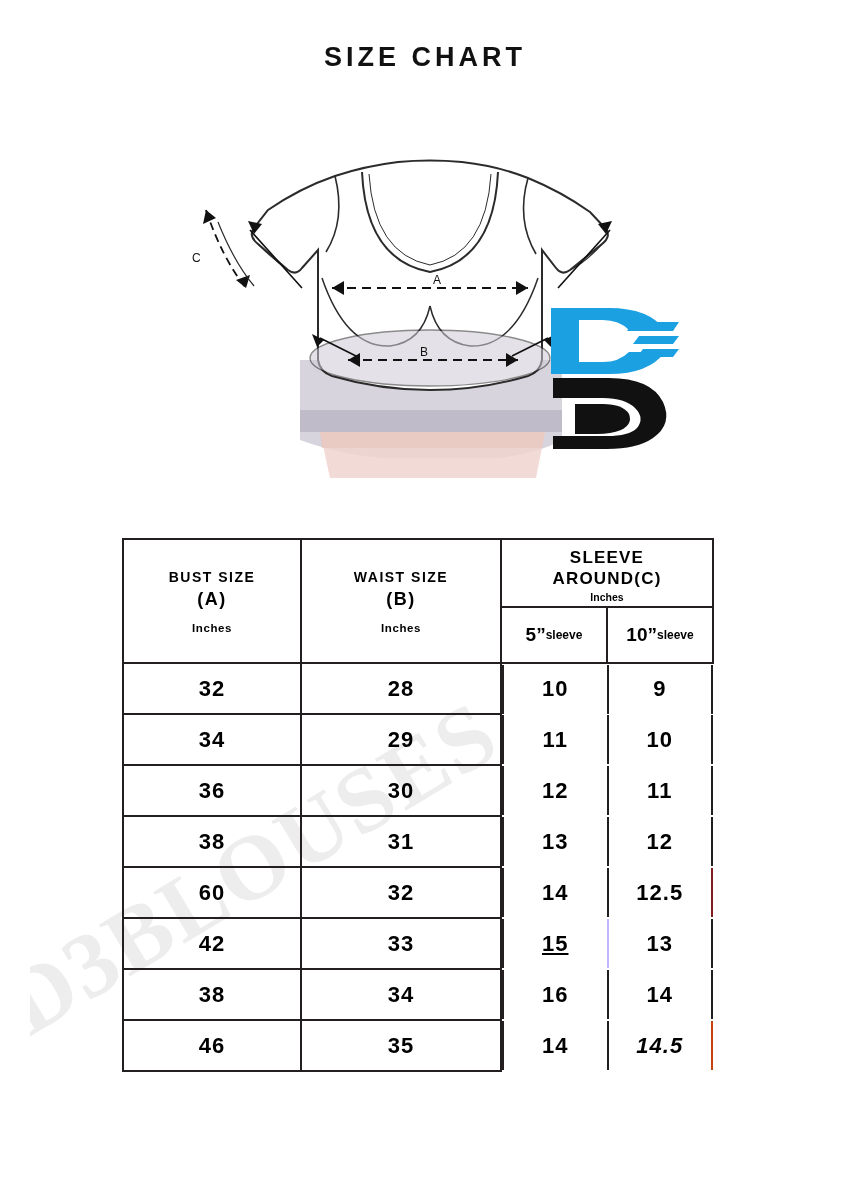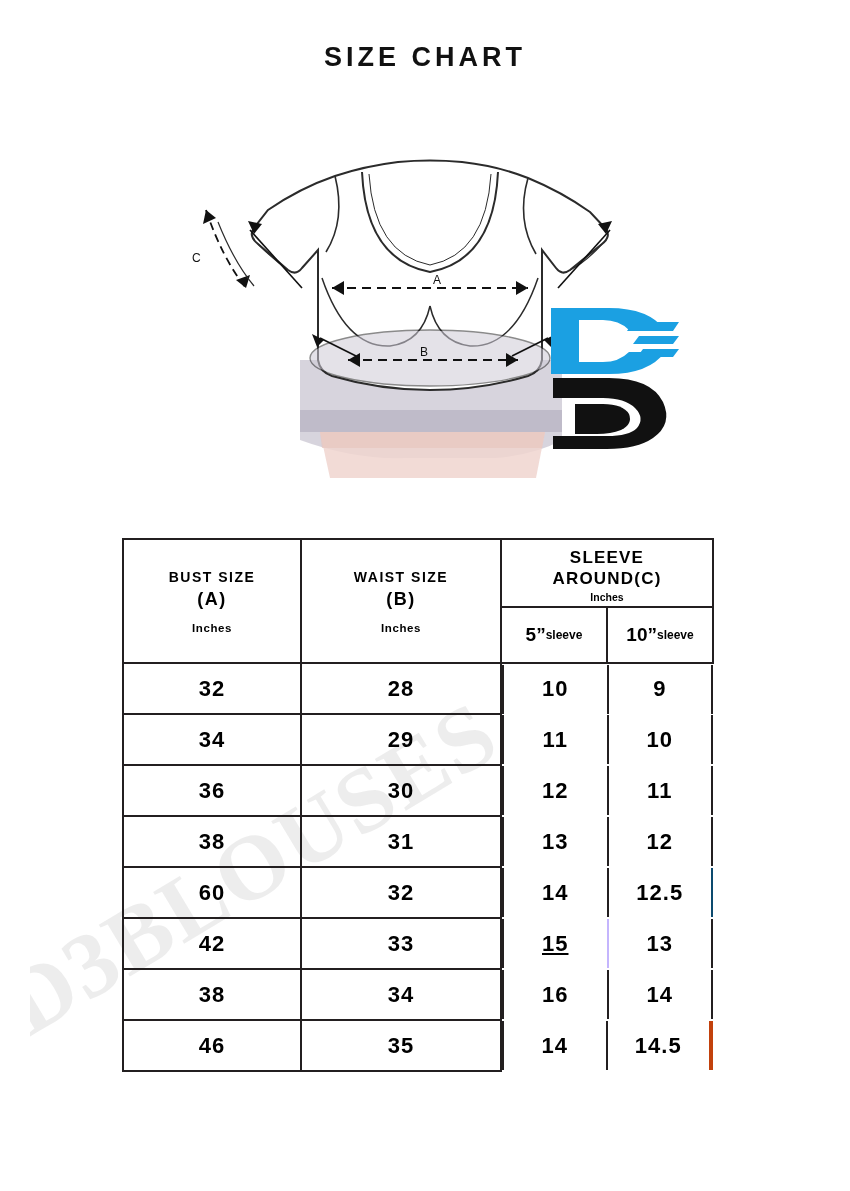--- a/index.html
+++ b/index.html
@@ -355,21 +355,21 @@
         </td>
       </tr>
       <tr>
         <td class="data">60</td>
         <td class="data">32</td>
         <td style="padding:0;border:none;">
           <table style="border-collapse:collapse;width:100%;table-layout:fixed;">
             <tbody>
                 <tr>
               <td class="data" style="border-top:none;border-bottom:none;border-left:2px solid #231f20;border-right:2px solid #231f20;width:50%;">14</td>
-              <td class="data" style="border-top:none;border-bottom:none;border-left:none;border-right:2px solid #0c4a6e;width:50%;">12.5</td>
+              <td class="data" style="border-top:none;border-bottom:none;border-left:none;border-right:2px solid #7f1d1d;width:50%;">12.5</td>
             </tr>
           </tbody>
             </table>
         </td>
       </tr>
       <tr>
         <td class="data">42</td>
         <td class="data">33</td>
         <td style="padding:0;border:none;">
           <table style="border-collapse:collapse;width:100%;table-layout:fixed;">
@@ -397,21 +397,21 @@
         </td>
       </tr>
       <tr>
         <td class="data">46</td>
         <td class="data">35</td>
         <td style="padding:0;border:none;">
           <table style="border-collapse:collapse;width:100%;table-layout:fixed;">
             <tbody>
                 <tr>
               <td class="data" style="border-top:none;border-bottom:none;border-left:2px solid #231f20;border-right:2px solid #231f20;width:50%;">14</td>
-              <td class="data" style="border-top:none;border-bottom:none;border-left:none;border-right:4px solid #c2410c;width:50%;">14.5</td>
+              <td class="data" style="border-top:none;border-bottom:none;border-left:none;border-right:2px solid #c2410c;width:50%;font-style:italic;">14.5</td>
             </tr>
           </tbody>
             </table>
         </td>
       </tr>
     </tbody>
   </table>
 </div>
 
 </body></html>

